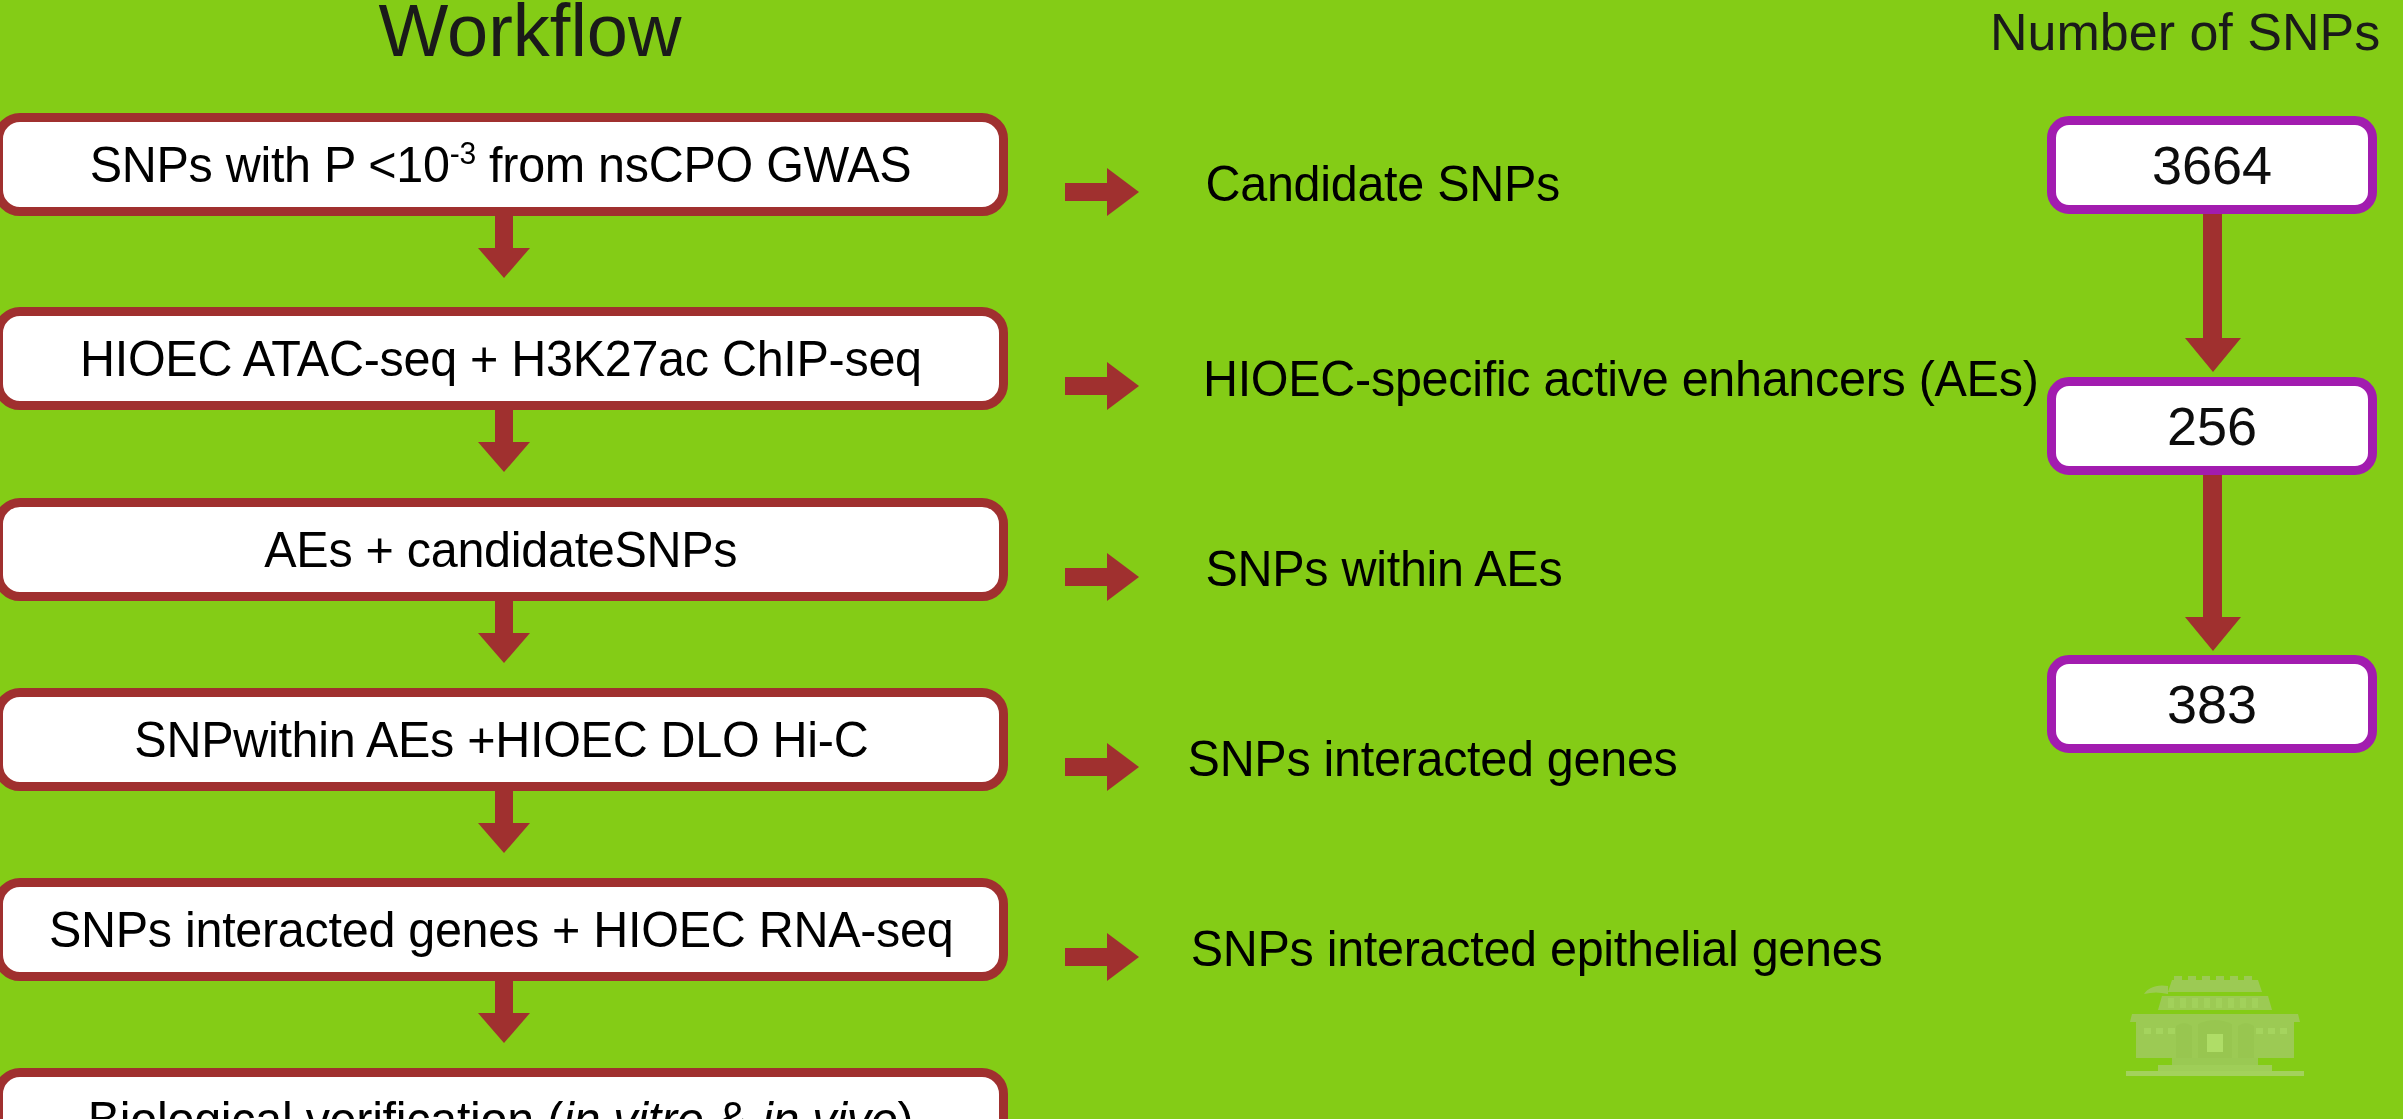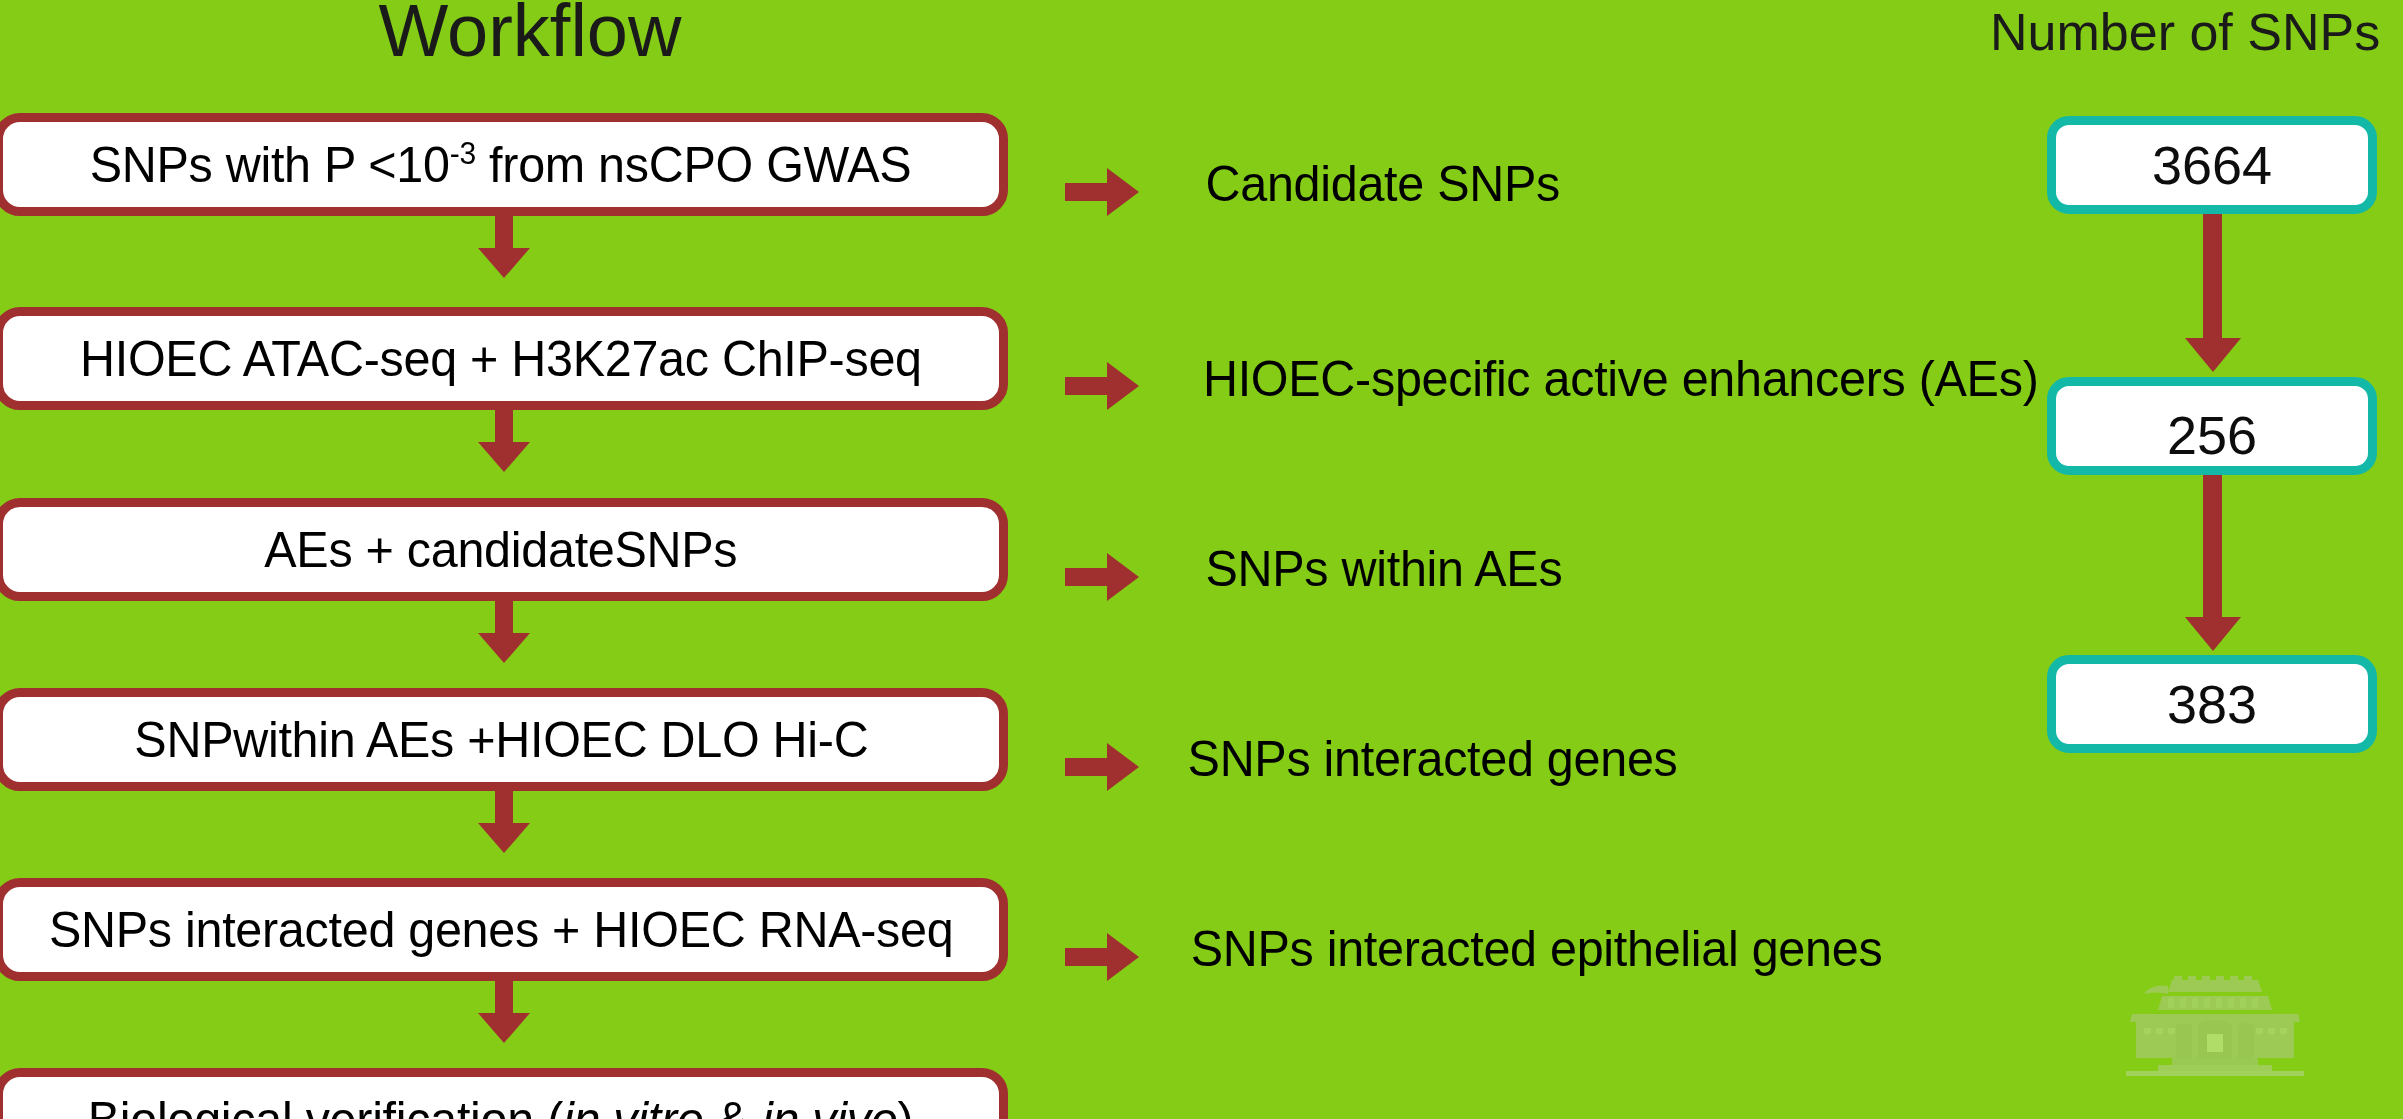--- a/index.html
+++ b/index.html
@@ -125,21 +125,21 @@
     transform: scaleX(0.97);
   }
 
   
   .count-box {
     position: absolute;
     left: 2047px;
     width: 330px;
     height: 98px;
     box-sizing: border-box;
-    border: 9px solid #14b8a6;
+    border: 9px solid #a21caf;
     border-radius: 22px;
     background: #ffffff;
     display: flex;
     align-items: center;
     justify-content: center;
   }
   .count-value {
     font-size: 54px;
     color: #0d0d0d;
     letter-spacing: 0px;
@@ -221,21 +221,21 @@
 
   <div class="step-box" style="top:1068px; height:103px;">
     <span class="step-label"><span>Biological verification (</span><i>in vitro</i><span> &amp; </span><i>in vivo</i><span>)</span></span>
   </div>
 
   <div class="count-box" style="top:116px;">
     <span class="count-value">3664</span>
   </div>
   <div class="count-arrow" style="top:214px; height:128px;"></div>
 
-  <div class="count-box" style="top:377px;align-items:flex-end;">
+  <div class="count-box" style="top:377px;">
     <span class="count-value">256</span>
   </div>
   <div class="count-arrow" style="top:475px; height:146px;"></div>
 
   <div class="count-box" style="top:655px;">
     <span class="count-value">383</span>
   </div>
 
   <div class="watermark">
     <svg viewBox="0 0 210 130" width="210" height="130" aria-hidden="true">

